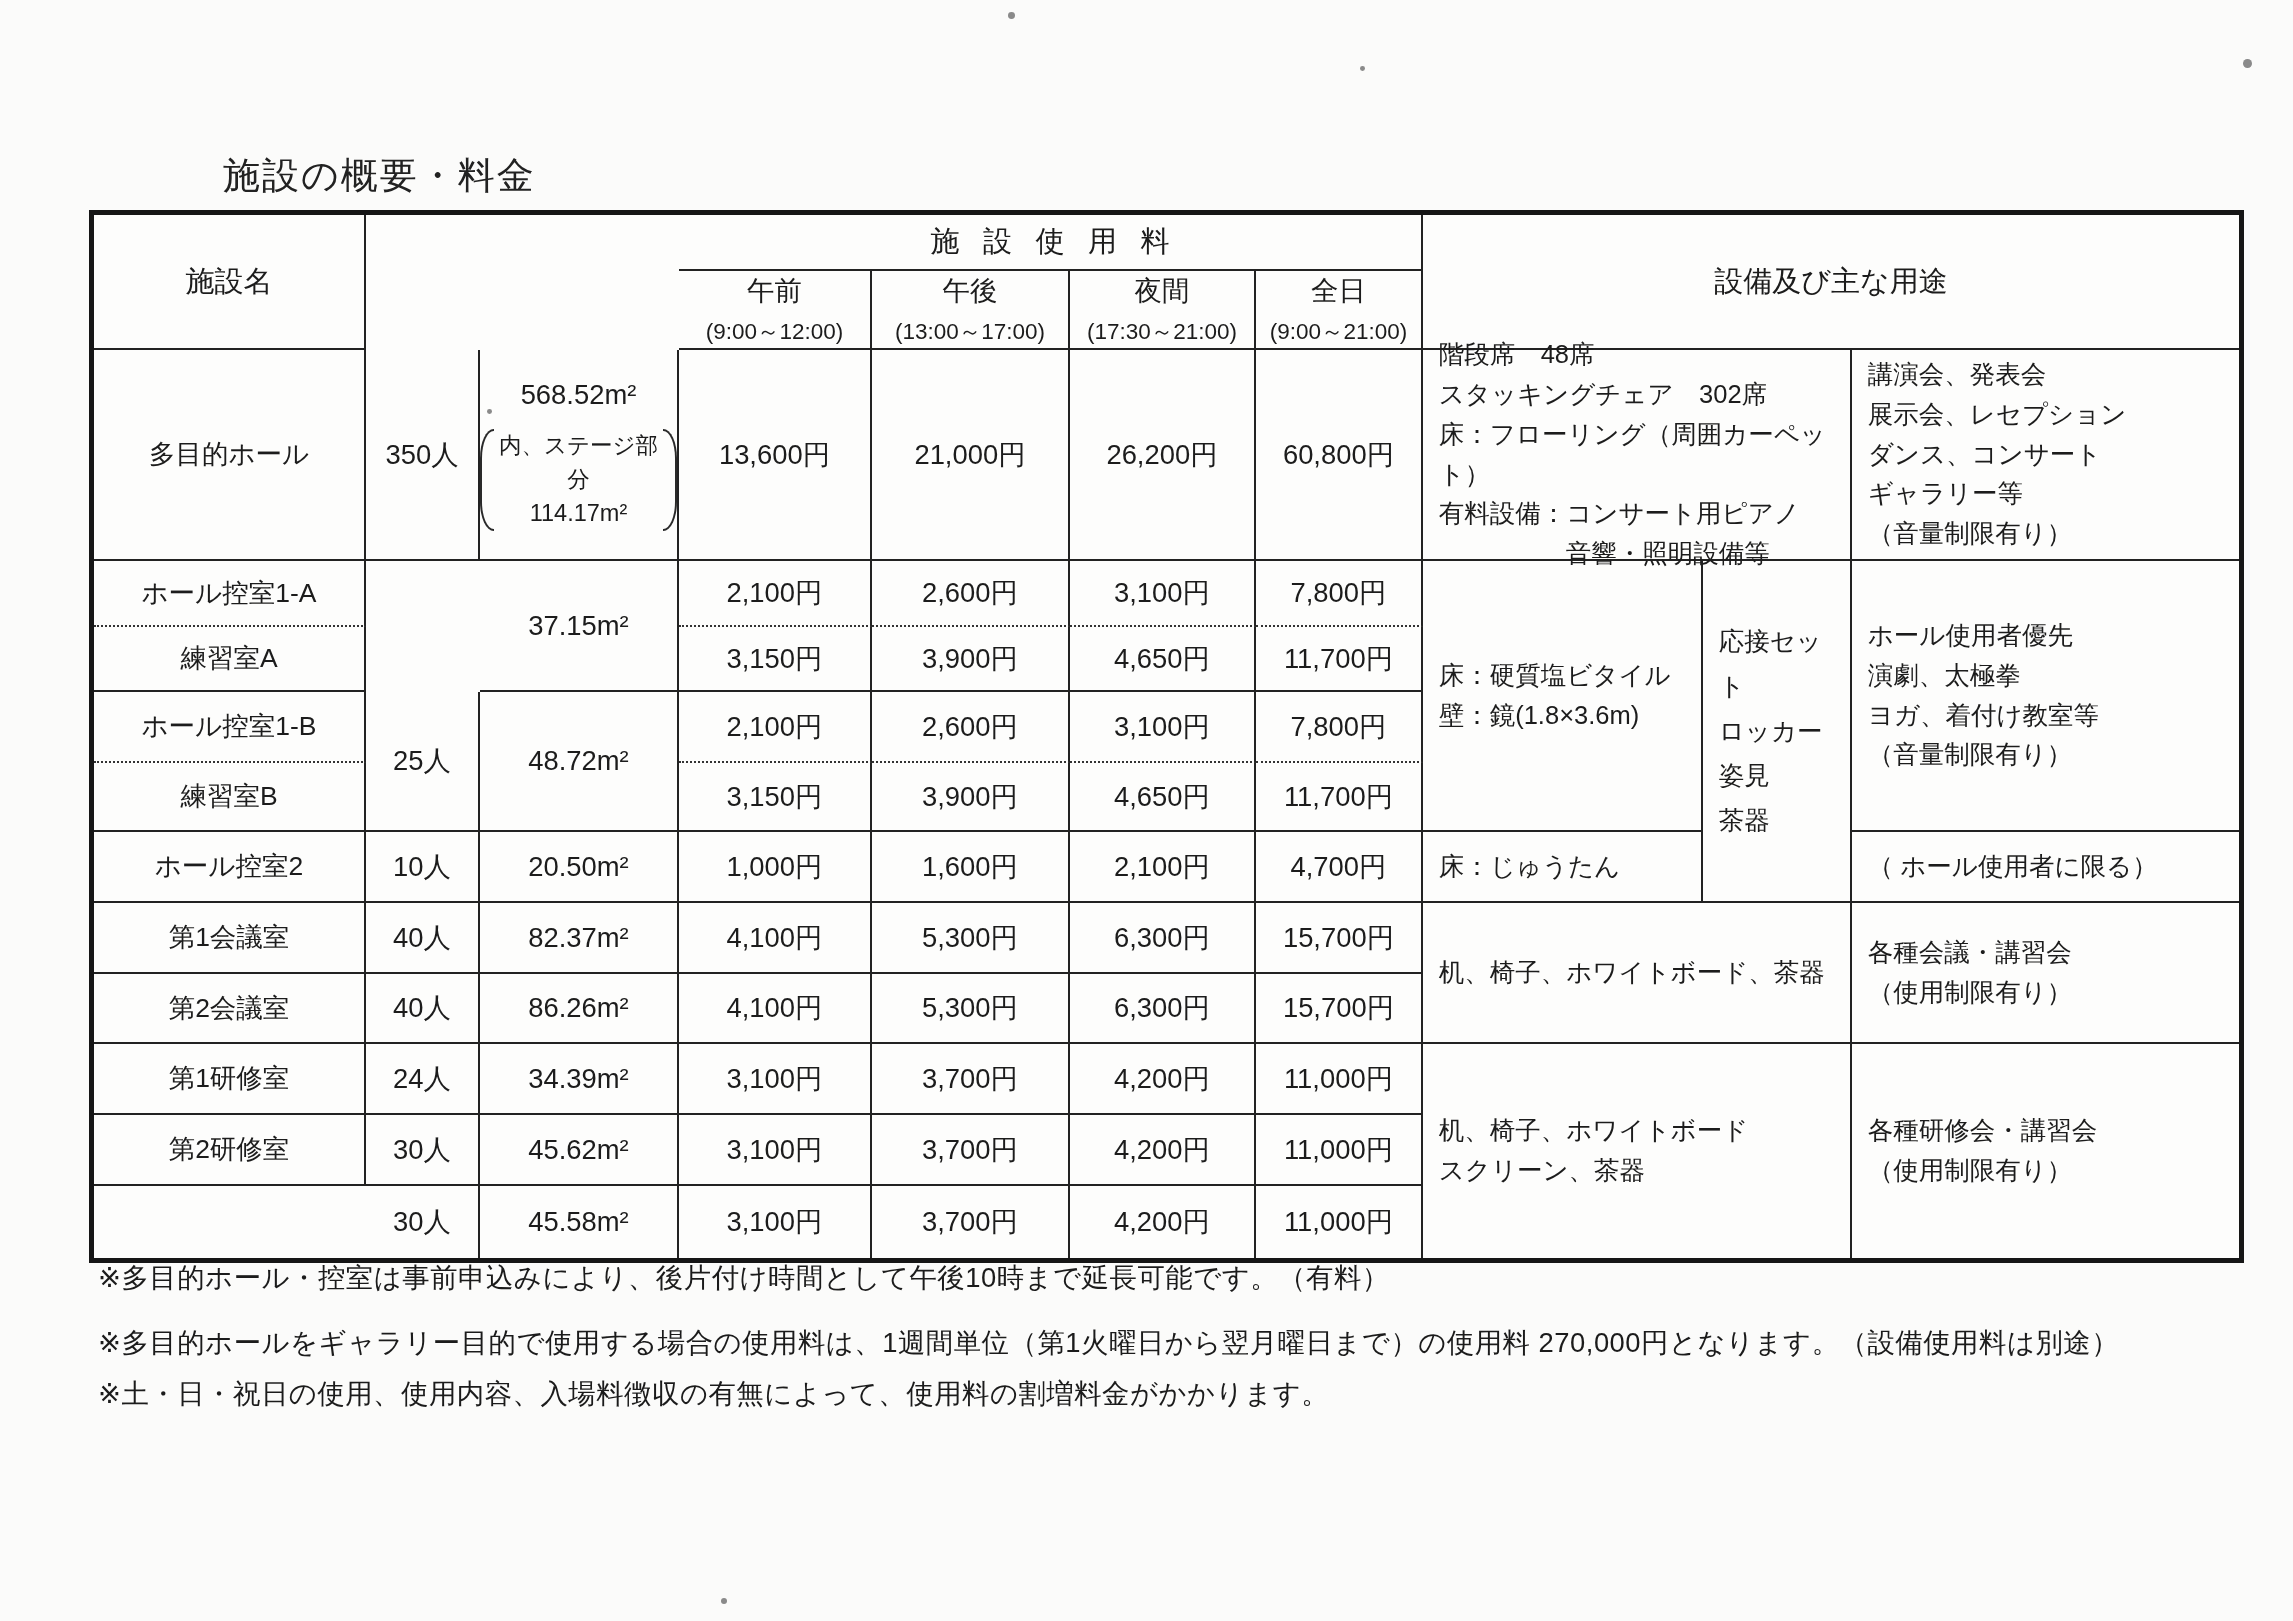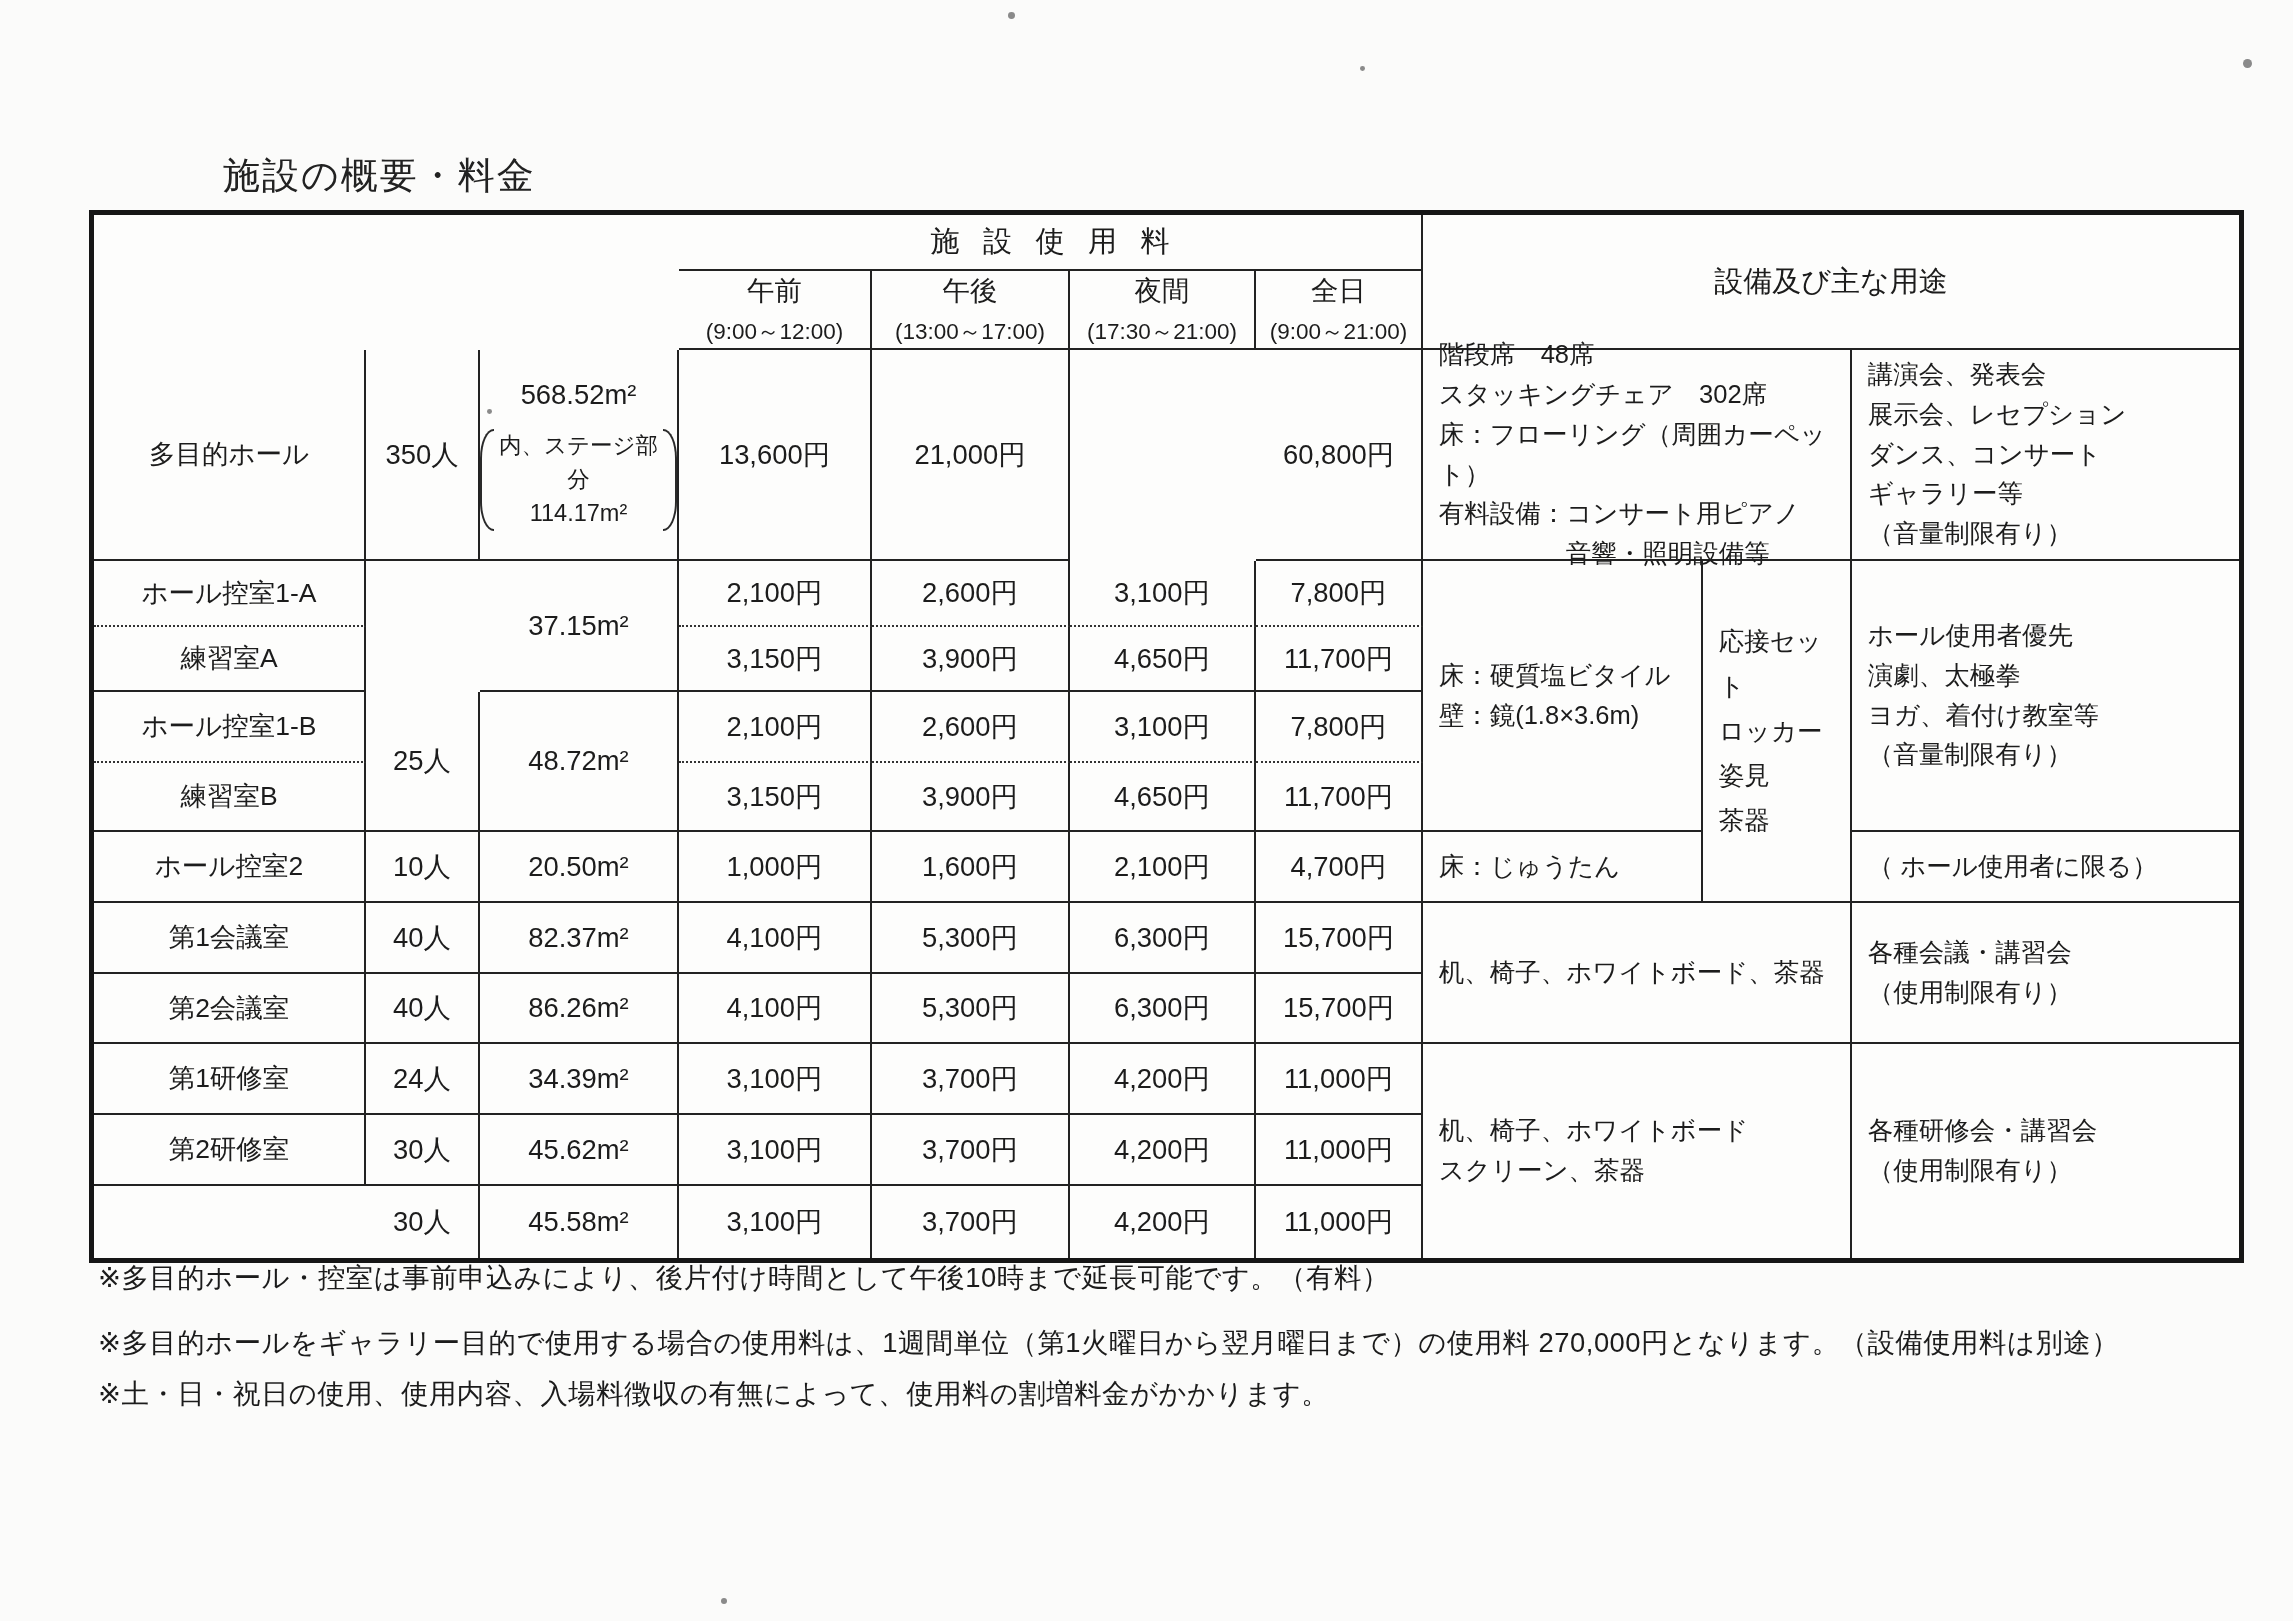--- a/index.html
+++ b/index.html
@@ -54,20 +54,21 @@
   }
   .speck{position:absolute;background:#8a8a8a;border-radius:50%;}
 </style>
 </head>
 <body>
 
 <div class="page-title">施設の概要・料金</div>
 
 <div class="facility-table">
 
+  <div class="cell fs-h" style="grid-area:1/1/3/2">施設名</div>
   <div class="cell wide-ls" style="grid-area:1/4/2/8">施設使用料</div>
 
   <div class="cell" style="grid-area:2/4/3/5">
     <span class="sub-label">午前</span>
     <span class="sub-time">(9:00～12:00)</span>
   </div>
   <div class="cell" style="grid-area:2/5/3/6">
     <span class="sub-label">午後</span>
     <span class="sub-time">(13:00～17:00)</span>
   </div>
@@ -90,20 +91,21 @@
       <span class="paren pl"></span>
       <span class="note-lines">
         <span class="note-l1">内、ステージ部分</span>
         <span class="note-l2">114.17m²</span>
       </span>
       <span class="paren pr"></span>
     </div>
   </div>
   <div class="cell fs-val" style="grid-area:3/4/4/5">13,600円</div>
   <div class="cell fs-val" style="grid-area:3/5/4/6">21,000円</div>
+  <div class="cell fs-val" style="grid-area:3/6/4/7">26,200円</div>
   <div class="cell fs-val" style="grid-area:3/7/4/8">60,800円</div>
   <div class="cell fs-eq left" style="grid-area:3/8/4/10">
     <div>階段席　48席</div>
     <div>スタッキングチェア　302席</div>
     <div>床：フローリング（周囲カーペット）</div>
     <div>有料設備：コンサート用ピアノ</div>
     <div class="ind">音響・照明設備等</div>
   </div>
   <div class="cell fs-eq left nbr" style="grid-area:3/10/4/11">
     <div>講演会、発表会</div>

